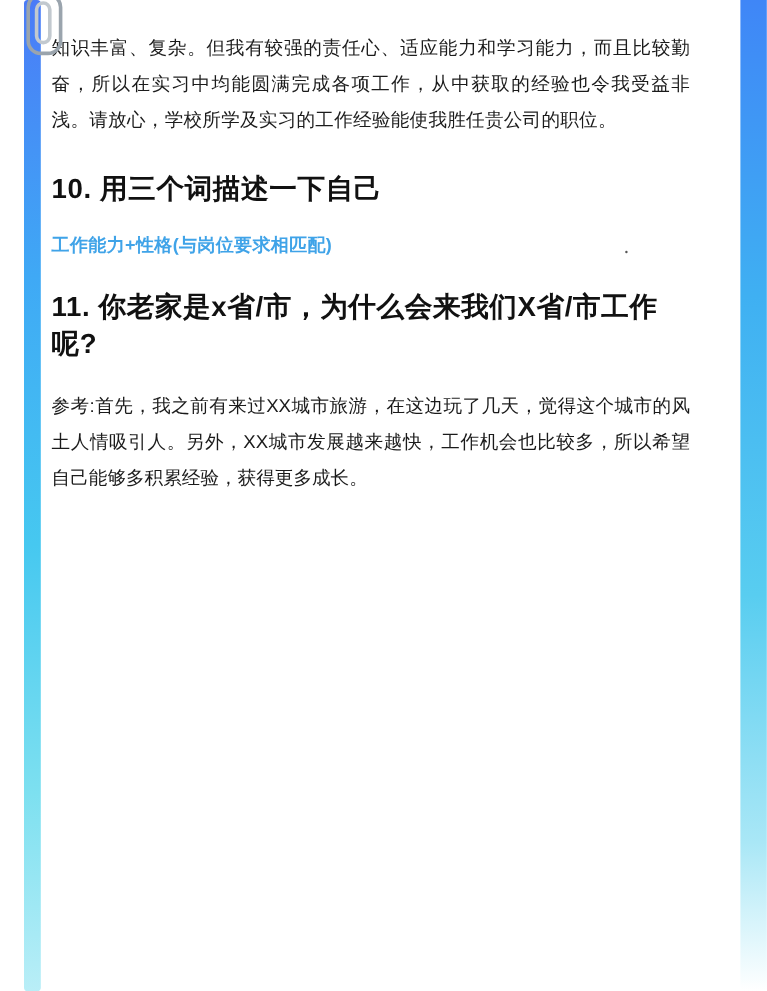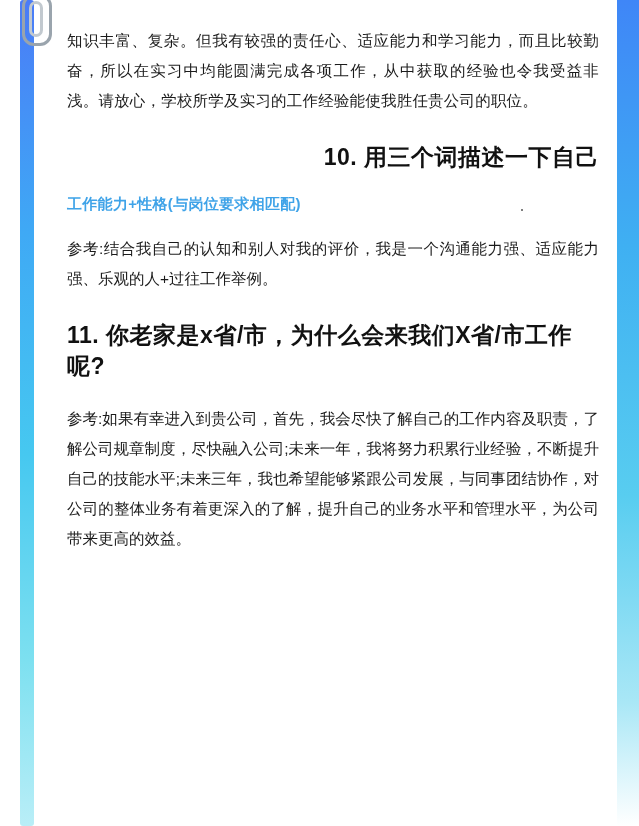--- a/index.html
+++ b/index.html
@@ -56,40 +56,40 @@
     position: absolute;
     left: 4px;
     top: 4px;
     width: 8px;
     height: 30px;
     border: 3px solid #c2c9cf;
     border-radius: 8px;
   }
   .content {
     position: absolute;
-    left: 57px;
+    left: 33px;
     top: 0px;
     width: 560px;
     height: 826px;
     padding: 26px 18px 0 10px;
     box-sizing: border-box;
   }
   p.body-text {
     margin: 0 0 0 0;
     font-size: 15.5px;
     line-height: 30px;
     color: #1b1b1b;
     letter-spacing: 0.2px;
     text-align: justify;
   }
   h2.q-title {
     font-size: 23px;
     font-weight: bold;
     color: #111111;
-    text-align: right;
+    text-align: left;
     margin: 26px 0 22px 0;
     letter-spacing: 0.5px;
   }
   h2.q-title.left {
     text-align: left;
     margin-left: 0;
   }
   .note {
     color: #3fa3e8;
     font-size: 15px;
@@ -126,20 +126,19 @@
   <div class="right-bar"></div>
   <div class="clip"></div>
   <div class="dot"></div>
 
   <div class="content">
 
     <p class="body-text">知识丰富、复杂。但我有较强的责任心、适应能力和学习能力，而且比较勤奋，所以在实习中均能圆满完成各项工作，从中获取的经验也令我受益非浅。请放心，学校所学及实习的工作经验能使我胜任贵公司的职位。</p>
 
     <h2 class="q-title">10. 用三个词描述一下自己</h2>
     <div class="note">工作能力+性格(与岗位要求相匹配)</div>
-    <p class="answer">参考:结合我自己的认知和别人对我的评价，我是一个沟通能力强、适应能力强、乐观的人+过往工作举例。</p>
 
     <h2 class="q-title left">11. 你老家是x省/市，为什么会来我们X省/市工作呢?</h2>
+    <p class="answer">参考:首先，我之前有来过XX城市旅游，在这边玩了几天，觉得这个城市的风土人情吸引人。另外，XX城市发展越来越快，工作机会也比较多，所以希望自己能够多积累经验，获得更多成长。</p>
 
-    <p class="answer">参考:如果有幸进入到贵公司，首先，我会尽快了解自己的工作内容及职责，了解公司规章制度，尽快融入公司;未来一年，我将努力积累行业经验，不断提升自己的技能水平;未来三年，我也希望能够紧跟公司发展，与同事团结协作，对公司的整体业务有着更深入的了解，提升自己的业务水平和管理水平，为公司带来更高的效益。</p>
 
   </div>
 </div>
 
 </body></html>

